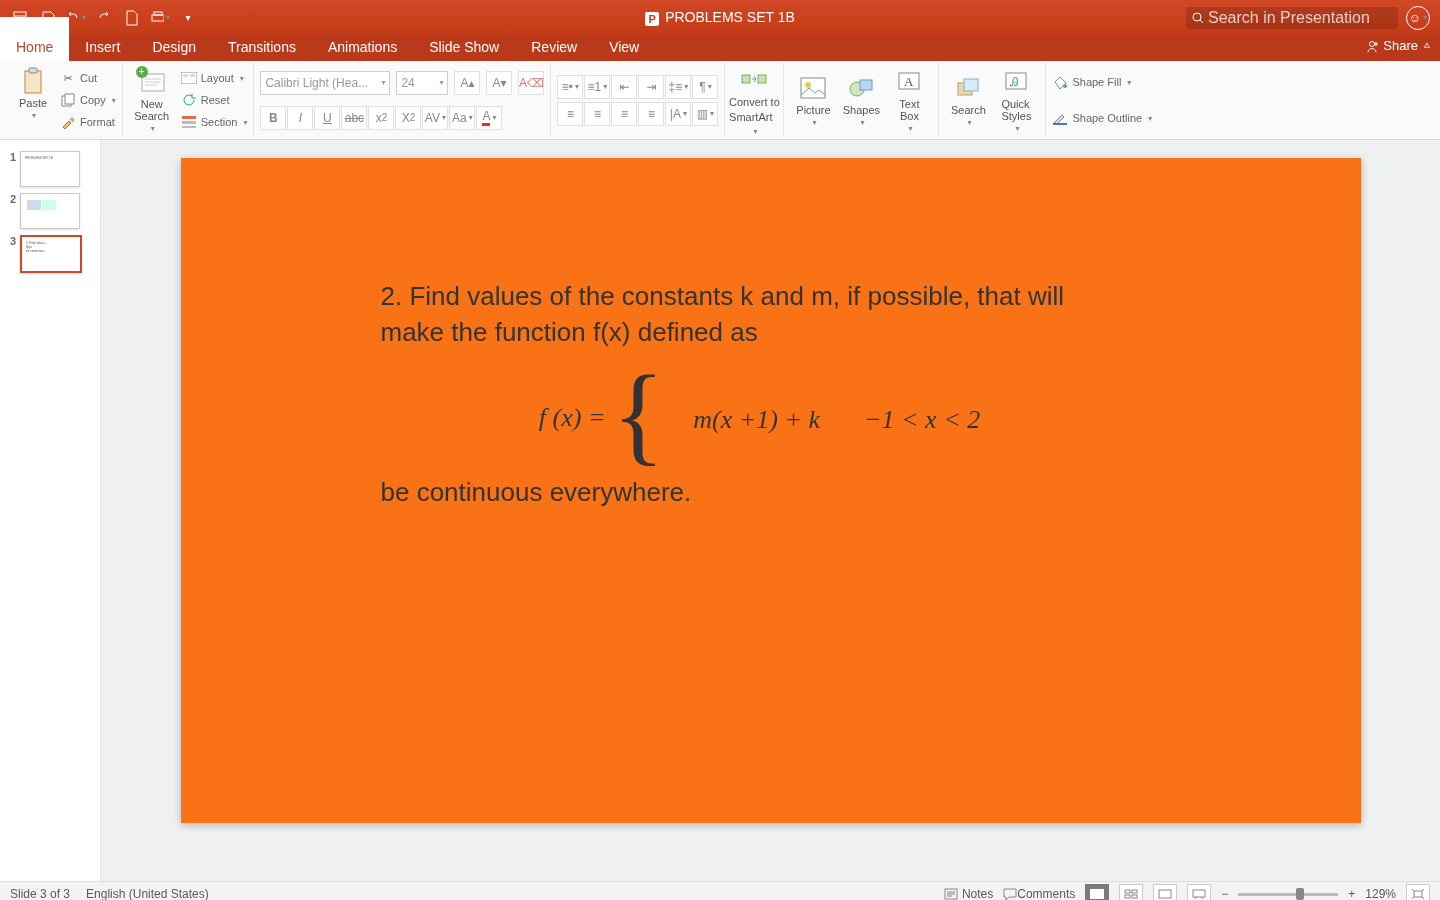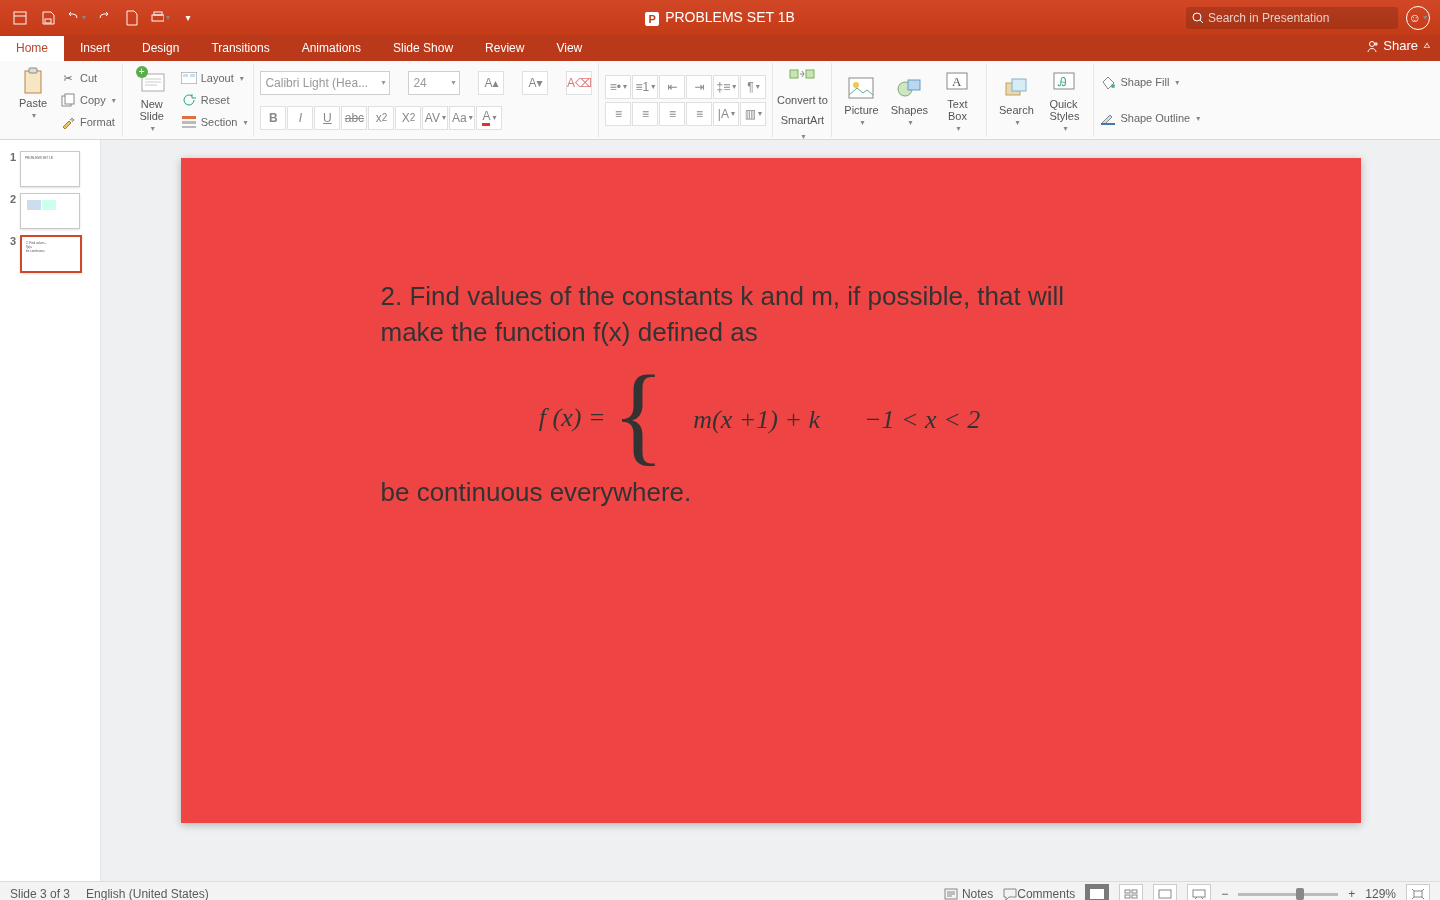--- a/index.html
+++ b/index.html
@@ -4,26 +4,26 @@
 <style>
 html,body{margin:0;padding:0;width:1440px;height:900px;font-family:-apple-system,Helvetica,Arial,sans-serif;overflow:hidden;background:#fff;font-size:13px;color:#444}
 
 .titlebar{height:35px;background:linear-gradient(#d24726,#c43b17);display:flex;align-items:center;color:#fff;position:relative}
 .qat{display:flex;align-items:center;gap:8px;padding-left:10px}
 .qat .qbtn{width:20px;height:20px;display:flex;align-items:center;justify-content:center;opacity:.95}
 .qat svg{stroke:#fff;fill:none}
 .title-center{position:absolute;left:0;right:0;text-align:center;pointer-events:none;font-size:14px}
 .title-center .picon{display:inline-block;width:14px;height:14px;background:#fff;color:#c43b17;font-weight:bold;font-size:11px;line-height:14px;text-align:center;border-radius:2px;margin-right:6px;vertical-align:middle}
 .title-right{margin-left:auto;display:flex;align-items:center;gap:8px;padding-right:10px}
-.searchbox{width:200px;height:22px;border-radius:3px;background:rgba(0,0,0,.15);display:flex;align-items:center;padding:0 6px;color:rgba(255,255,255,.75);font-size:12px}
+.searchbox{width:200px;height:22px;border-radius:3px;background:rgba(0,0,0,.15);display:flex;align-items:center;padding:0 6px;color:rgba(255,255,255,.75);font-size:16px}
 .searchbox svg{margin-right:4px}
 .smile{width:22px;height:22px;border:1.5px solid #fff;border-radius:50%;display:flex;align-items:center;justify-content:center;font-size:12px}
 
 .tabstrip{height:26px;background:#ba391a;display:flex;align-items:flex-end;color:#fff;position:relative}
-.tab{padding:5px 16px 6px;font-size:12px;cursor:pointer}
+.tab{padding:22px 16px 6px;font-size:14px;cursor:pointer}
 .tab.active{background:#fff;color:#b7472a}
 .share{position:absolute;right:8px;top:3px;display:flex;align-items:center;gap:4px;font-size:13px}
 
 .ribbon{height:74px;border-bottom:1px solid #d9d9d9;background:#fafafa;display:flex;padding:2px 4px;overflow:hidden}
 .group{display:flex;flex-direction:column;justify-content:center;padding:2px 6px;border-right:1px solid #e6e6e6;font-size:11px;color:#666}
 .group:last-child{border-right:none}
 .bigbtn{display:flex;flex-direction:column;align-items:center;justify-content:center;width:46px;font-size:11px;color:#555;gap:2px}
 .bigbtn .ico{width:28px;height:28px;display:flex;align-items:center;justify-content:center}
 .smallrow{display:flex;align-items:center;gap:4px;height:22px}
 .smallrow .ico{width:16px;height:16px;display:flex;align-items:center;justify-content:center}
@@ -34,21 +34,21 @@
 .caret::after{content:"▾";font-size:8px;color:#888;margin-left:2px}
 
 .work{display:flex;height:calc(900px - 35px - 26px - 74px - 24px)}
 .thumbs{width:100px;background:#fff;border-right:1px solid #e3e3e3;padding-top:8px}
 .thumbrow{display:flex;align-items:flex-start;gap:4px;padding:3px 6px}
 .thumbrow .num{width:10px;text-align:right;font-size:11px;font-weight:bold;color:#6b6b6b}
 .thumb{width:58px;height:34px;background:#fff;border:1px solid #c9c9c9;box-shadow:0 1px 2px rgba(0,0,0,.12)}
 .thumb.sel{border:2px solid #d24726}
 .thumb .mini{font-size:3px;color:#555;padding:4px;line-height:4px}
 .canvas{flex:1;background:#eef0f1;display:flex;align-items:flex-start;justify-content:center;overflow:auto}
-.slide{width:1180px;height:665px;background:#ef4444;margin-top:18px;box-shadow:0 2px 8px rgba(0,0,0,.25);position:relative}
+.slide{width:1180px;height:665px;background:#f97316;margin-top:18px;box-shadow:0 2px 8px rgba(0,0,0,.25);position:relative}
 .slide .content{position:absolute;left:200px;top:120px;width:780px;color:#333;font-size:26px;line-height:36px}
 .eq{text-align:center;margin:48px 0 32px;font-family:'Times New Roman',serif;font-size:26px;font-style:italic}
 .eq .brace{font-size:110px;line-height:0;vertical-align:middle;font-style:normal;position:relative;top:-6px}
 .eq table{display:inline-table;vertical-align:middle;border-collapse:collapse}
 .eq td{padding:4px 22px;text-align:center}
 .eq sup{font-size:.7em}
 
 .status{height:24px;background:#f3f3f3;border-top:1px solid #dcdcdc;display:flex;align-items:center;font-size:12px;color:#5a5a5a;padding:0 10px;gap:16px}
 .status .right{margin-left:auto;display:flex;align-items:center;gap:10px}
 .viewbtn{width:22px;height:18px;border:1px solid #ccc;display:flex;align-items:center;justify-content:center;background:#fff}
@@ -177,21 +177,21 @@
         <div class="ico" style="position:relative">
             <svg width="26" height="22">
               <rect x="3" y="3" width="22" height="17" stroke="#aaa" fill="#fff"></rect>
               <line x1="6" y1="8" x2="22" y2="8" stroke="#ccc"></line>
               <line x1="6" y1="11" x2="22" y2="11" stroke="#ccc"></line>
               <line x1="6" y1="14" x2="18" y2="14" stroke="#ccc"></line>
             </svg>
             <span style="position:absolute;left:-2px;top:-2px;width:12px;height:12px;background:#5aab4a;color:#fff;border-radius:50%;font-size:10px;line-height:12px;text-align:center">+</span>
           </div>
         <span style="white-space:pre;text-align:center;line-height:12px">New
-Slide</span>
+Search</span>
       </div>
       <div>
         <div class="smallrow caret">
             <span class="ico">
               <svg width="16" height="12">
                 <rect x="0" y="0" width="16" height="12" stroke="#888" fill="#fff"></rect>
                 <rect x="2" y="2" width="5" height="3" fill="#cde"></rect>
                 <rect x="9" y="2" width="5" height="3" fill="#cde"></rect>
               </svg>
             </span>
@@ -214,21 +214,21 @@
                 <rect x="0" y="10" width="14" height="2" fill="#bbb"></rect>
               </svg>
             </span>
             <span>Section</span>
           </div>
       </div>
     </div>
   </div>
 
   <div class="group">
-    <div style="display:flex;gap:18px;margin-bottom:11px">
+    <div style="display:flex;gap:6px;margin-bottom:11px">
       <div class="combo" style="width:120px">
           <span>Calibri Light (Hea...</span>
           <span style="margin-left:auto;font-size:8px">▾</span>
         </div>
       <div class="combo sm">
           <span>24</span>
           <span style="margin-left:auto;font-size:8px">▾</span>
         </div>
       <div class="btn16">A▴</div>
       <div class="btn16">A▾</div>
@@ -292,21 +292,21 @@
 
   <div class="group">
     <div class="bigbtn caret">
       <div class="ico">
           <svg width="28" height="20">
             <rect x="2" y="6" width="8" height="8" fill="#c9e2b8" stroke="#7ab05a"></rect>
             <path d="M12 10h4l-2-3m2 3-2 3" stroke="#888" fill="none"></path>
             <rect x="18" y="6" width="8" height="8" fill="#c9e2b8" stroke="#7ab05a"></rect>
           </svg>
         </div>
-      <span style="white-space:pre;text-align:center;line-height:20px">Convert to
+      <span style="white-space:pre;text-align:left;line-height:15px">Convert to
 SmartArt</span>
     </div>
   </div>
 
   <div class="group" style="display:flex;flex-direction:row;gap:2px">
     <div class="bigbtn caret">
         <div class="ico">
           <svg width="26" height="22">
             <rect x="1" y="1" width="24" height="20" stroke="#888" fill="#fff"></rect>
             <circle cx="8" cy="8" r="3" fill="#f0c850"></circle>

